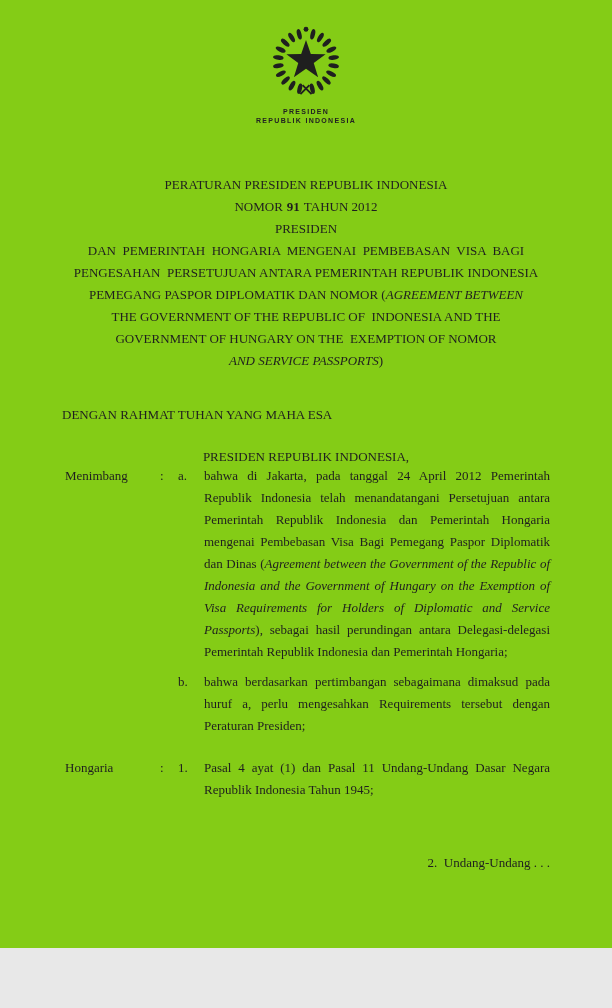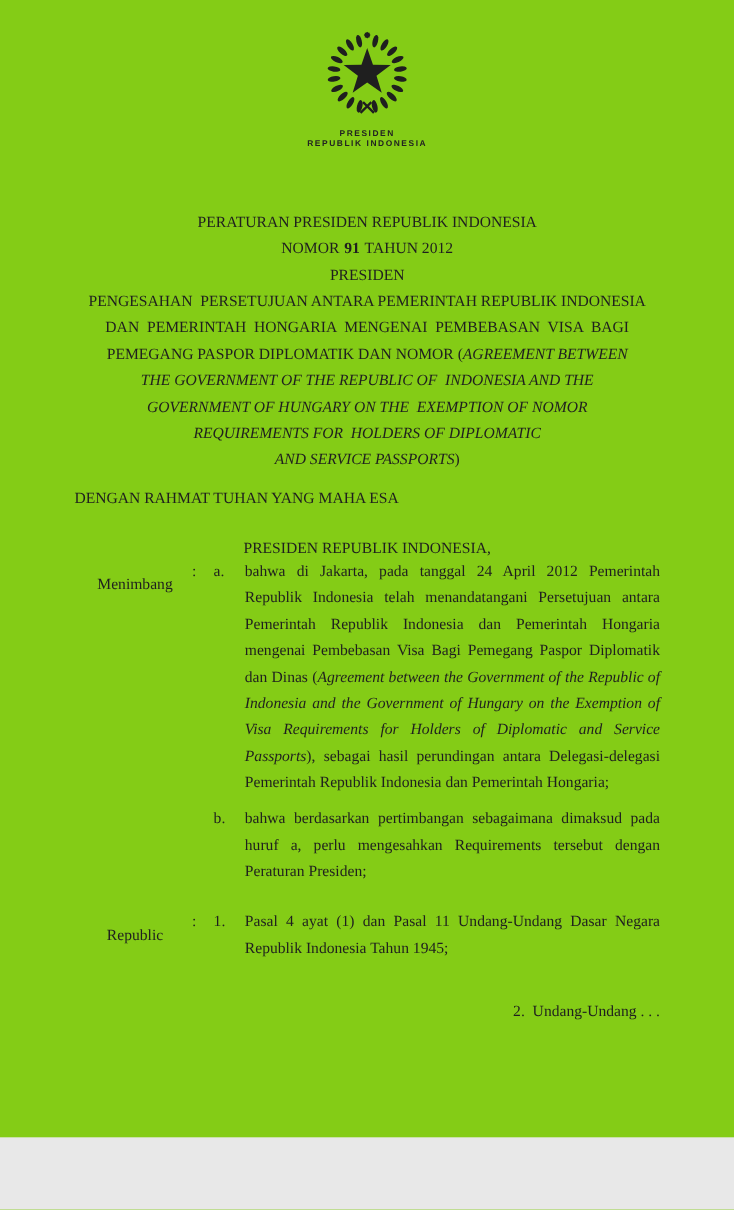--- a/index.html
+++ b/index.html
@@ -24,44 +24,44 @@
     line-height:9px;
     color:#222;
   }
   
   .title-block{
     position:absolute;top:174px;left:62px;width:488px;
     text-align:center;line-height:22px;
   }
   .tline{white-space:pre;}
   .num{font-weight:bold;margin:0 4px;}
-  .italic, em{font-style:italic;}
+  .italic, em{}
   em{font-style:italic;margin-top:35px;}
   .invocation{position:absolute;top:404px;left:62px;width:488px;text-align:left;line-height:22px;}
   .authority{position:absolute;top:434px;left:62px;width:488px;text-align:center;line-height:22px;margin-top:12px;}
   
   .clause{
     position:absolute;left:65px;width:485px;
     display:grid;grid-template-columns:95px 18px 1fr;
     line-height:22px;
   }
   .clause.menimbang{top:465px;}
   .clause.mengingat{top:757px;}
-  .clause-label{text-align:center;margin-top:11px;}
+  .clause-label{text-align:left;}
   .clause-colon{text-align:left;}
   .item{display:grid;grid-template-columns:26px 1fr;}
   .item + .item{margin-top:8px;}
   .item-marker{text-align:left;}
   .item-text{
     text-align:justify;
     text-justify:inter-word;
   }
   
   .catchword{
-    position:absolute;top:832px;right:62px;
+    position:absolute;top:852px;right:62px;
     line-height:22px;white-space:pre;
   }
 </style>
 </head>
 <body>
 
 <div class="page">
 
   <div class="letterhead">
     <span class="seal">
@@ -101,26 +101,25 @@
     <div class="seal-caption">
       <div>PRESIDEN</div>
       <div>REPUBLIK INDONESIA</div>
     </div>
   </div>
 
   <div class="title-block">
     <div class="tline">PERATURAN PRESIDEN REPUBLIK INDONESIA</div>
     <div class="tline"><span>NOMOR</span><span class="num">91</span><span>TAHUN 2012</span></div>
     <div class="tline">PRESIDEN</div>
+    <div class="tline">DAN  PEMERINTAH  HONGARIA  MENGENAI  PEMBEBASAN  VISA  BAGI</div>
     <div class="tline">PENGESAHAN  PERSETUJUAN ANTARA PEMERINTAH REPUBLIK INDONESIA</div>
-    <div class="tline">DAN  PEMERINTAH  HONGARIA  MENGENAI  PEMBEBASAN  VISA  BAGI</div>
     <div class="tline"><span>PEMEGANG PASPOR DIPLOMATIK DAN NOMOR (</span><em>AGREEMENT BETWEEN</em></div>
     <div class="tline italic">THE GOVERNMENT OF THE REPUBLIC OF  INDONESIA AND THE</div>
     <div class="tline italic">GOVERNMENT OF HUNGARY ON THE  EXEMPTION OF NOMOR</div>
-    <div class="tline italic">REQUIREMENTS FOR  HOLDERS OF DIPLOMATIC</div>
     <div class="tline"><em>AND SERVICE PASSPORTS</em><span>)</span></div>
   </div>
 
   <div class="invocation">DENGAN RAHMAT TUHAN YANG MAHA ESA</div>
   <div class="authority">PRESIDEN REPUBLIK INDONESIA,</div>
 
   <div class="clause menimbang">
     <div class="clause-label">Menimbang</div>
     <div class="clause-colon">:</div>
     <div class="clause-items">
@@ -129,21 +128,21 @@
         <div class="item-text"><span>bahwa di Jakarta, pada tanggal 24 April 2012 Pemerintah Republik Indonesia telah menandatangani Persetujuan antara Pemerintah Republik Indonesia dan Pemerintah Hongaria mengenai Pembebasan Visa Bagi Pemegang Paspor Diplomatik dan Dinas (</span><em>Agreement between the Government of the Republic of Indonesia and the Government of Hungary on the Exemption of Visa Requirements for Holders of Diplomatic and Service Passports</em><span>), sebagai hasil perundingan antara Delegasi-delegasi Pemerintah Republik Indonesia dan Pemerintah Hongaria;</span></div>
       </div>
       <div class="item">
         <div class="item-marker">b.</div>
         <div class="item-text">bahwa berdasarkan pertimbangan sebagaimana dimaksud pada huruf a, perlu mengesahkan Requirements tersebut dengan Peraturan Presiden;</div>
       </div>
     </div>
   </div>
 
   <div class="clause mengingat">
-    <div class="clause-label">Republic</div>
+    <div class="clause-label">Hongaria</div>
     <div class="clause-colon">:</div>
     <div class="clause-items">
       <div class="item">
         <div class="item-marker">1.</div>
         <div class="item-text">Pasal 4 ayat (1) dan Pasal 11 Undang-Undang Dasar Negara Republik Indonesia Tahun 1945;</div>
       </div>
     </div>
   </div>
 
   <div class="catchword">2.  Undang-Undang . . .</div>

